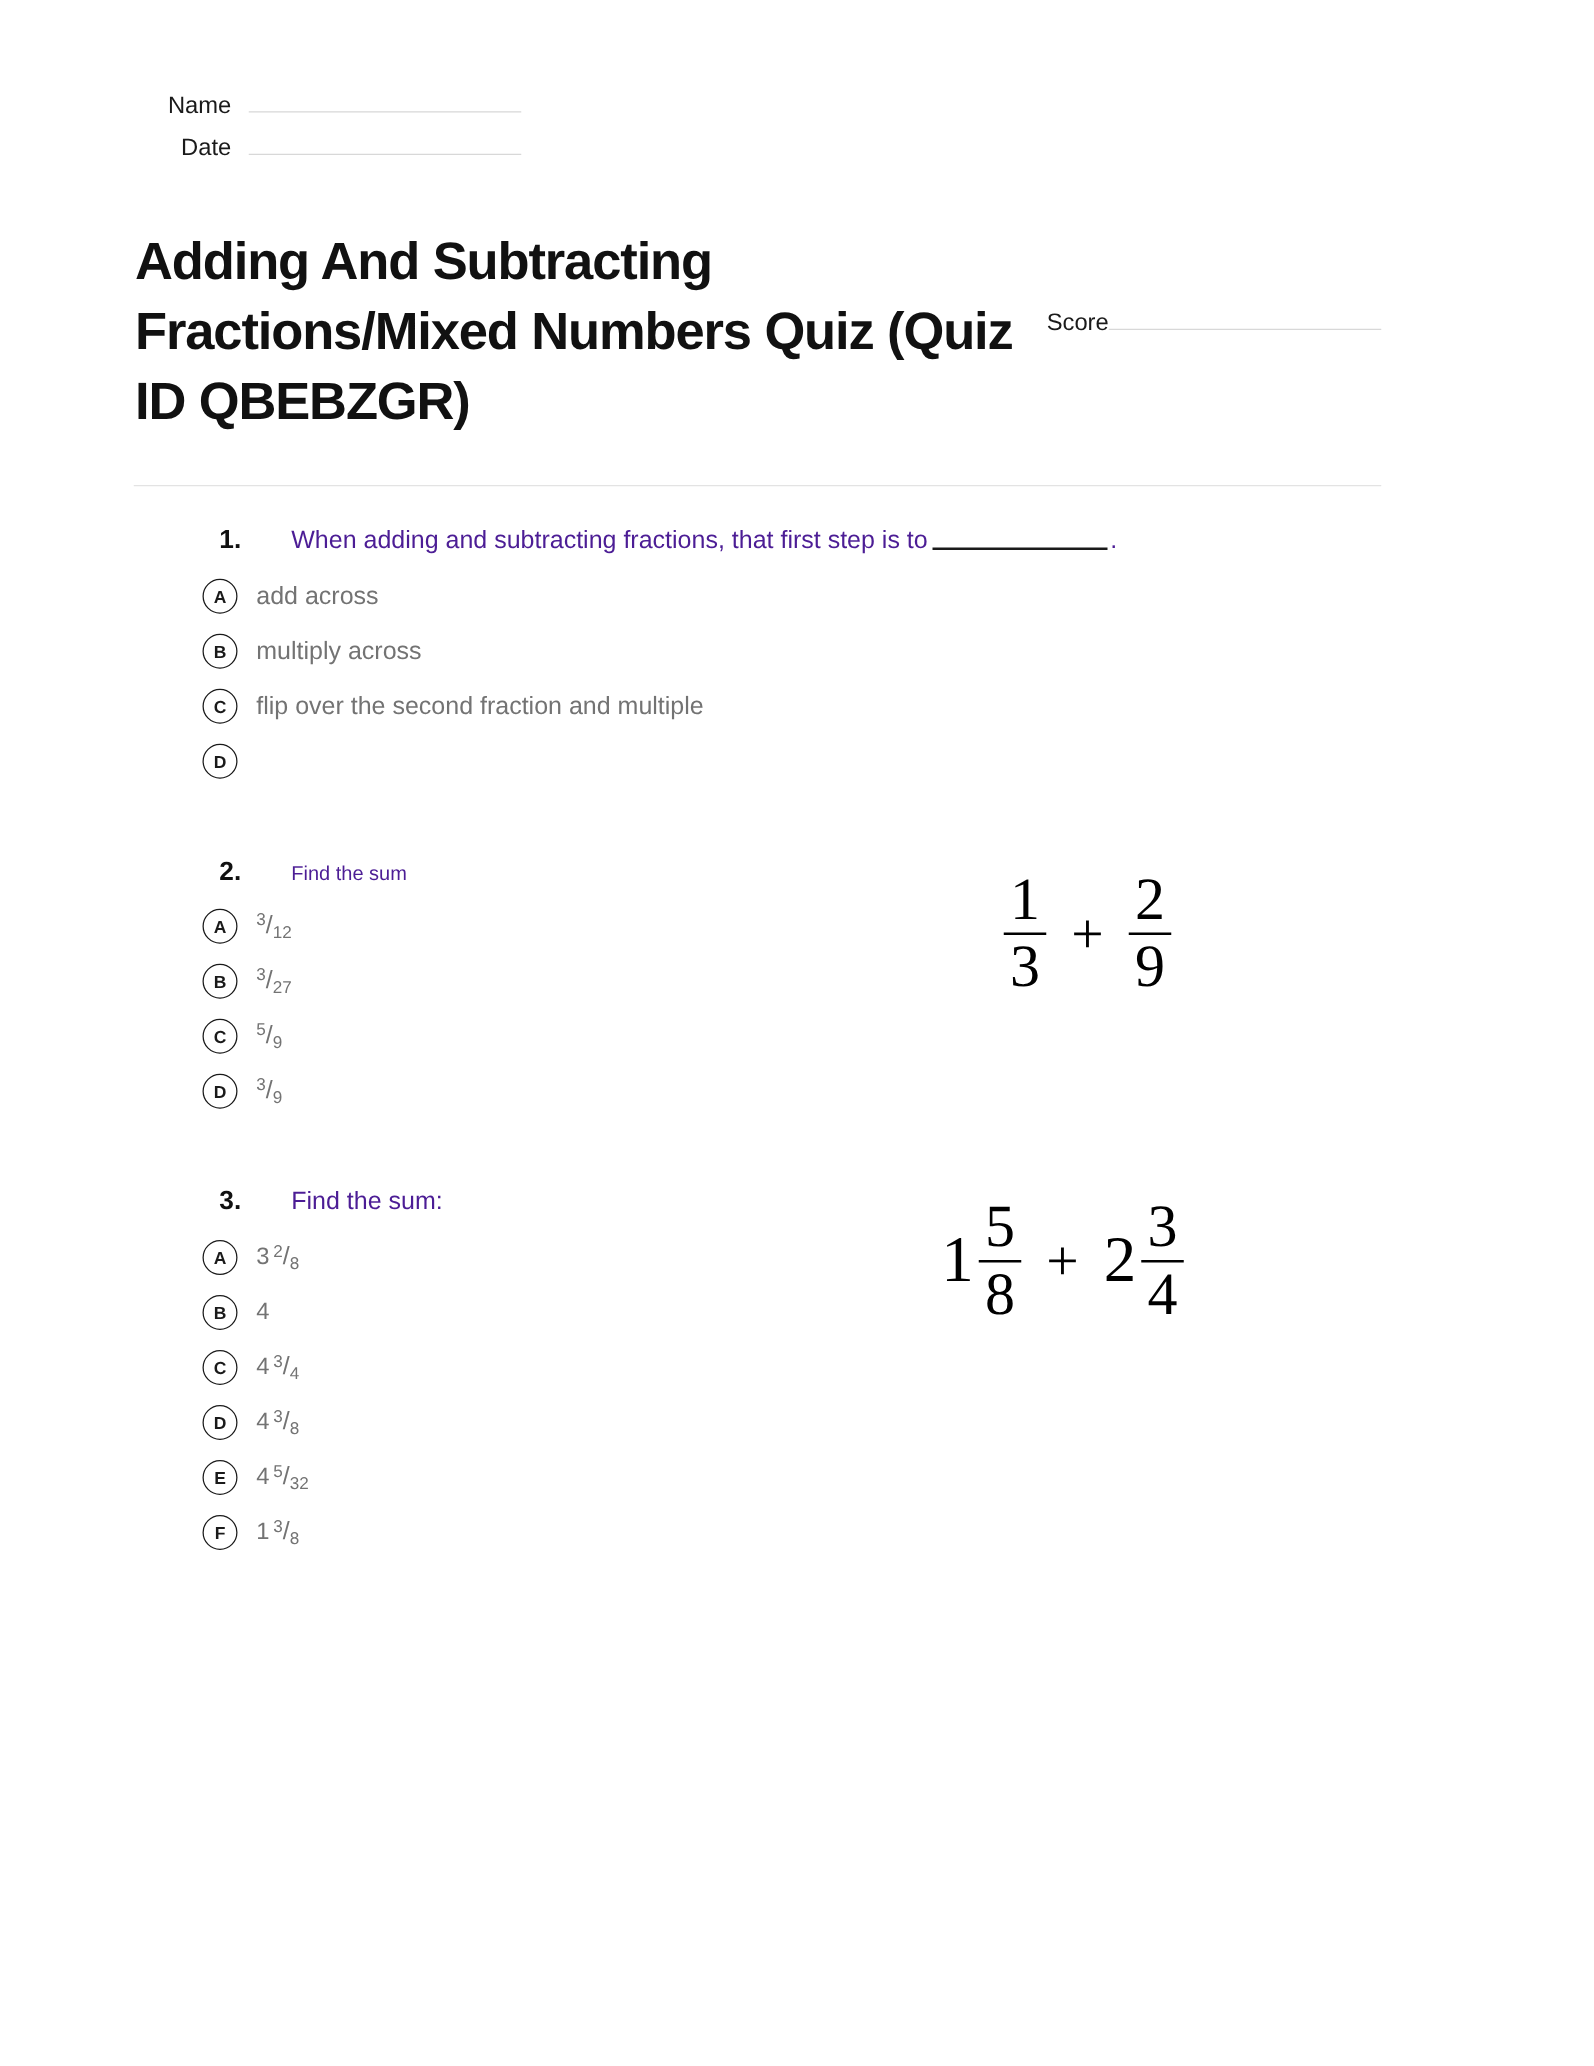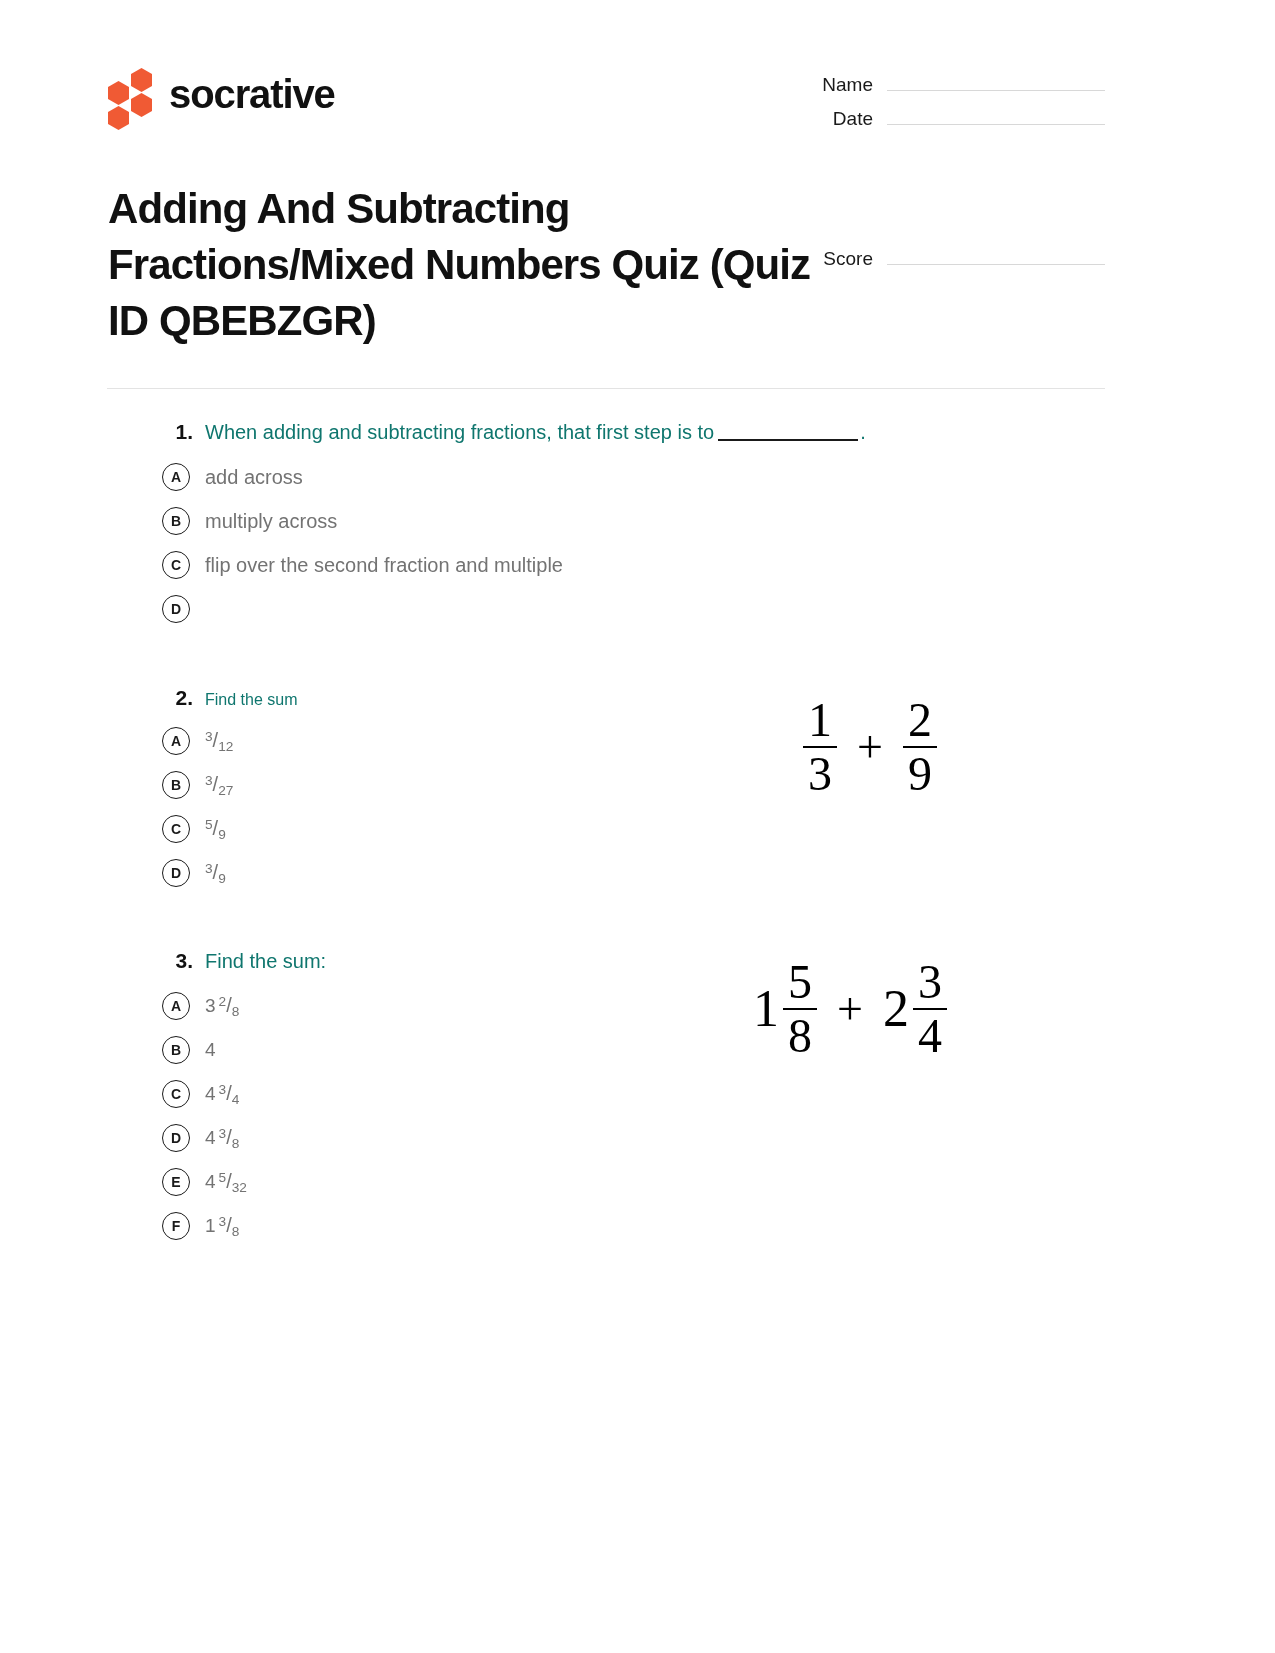--- a/index.html
+++ b/index.html
@@ -97,21 +97,21 @@
     font-weight: 700;
     letter-spacing: -0.9px;
     max-width: 720px;
     margin: 1px;
     color: #111111;
   }
   .score-row {
     display: flex;
     align-items: baseline;
     justify-content: flex-end;
-    gap: 14px;
+    gap: 0;
     margin-top: 68px;
     width: 310px;
   }
 
   .divider {
     margin: 38px 170px 0 107px;
     border-bottom: 1px solid #e3e3e3;
   }
 
   
@@ -132,22 +132,23 @@
   }
   .q-num {
     font-size: 21px;
     font-weight: 700;
     color: #111111;
     min-width: 26px;
     text-align: right;
   }
   .q-text {
     font-size: 20px;
-    color: #0f766e;
+    color: #4c1d95;
     line-height: 1.35;
+    margin-left: 28px;
   }
   .q-text.small {
     font-size: 16px;
   }
   .blank-line {
     display: inline-block;
     width: 140px;
     border-bottom: 2px solid #1a1a1a;
     height: 12px;
     margin: 0 2px -2px 4px;
@@ -242,29 +243,20 @@
 
   #fig-q2 { top: 10px; right: 168px; }
   #fig-q3 { top: 10px; right: 158px; }
 </style>
 </head>
 <body>
 
 <div class="page">
 
   <div class="header">
-    <div class="brand">
-      <div class="logo-mark">
-        <span class="hex tr"></span>
-        <span class="hex ml"></span>
-        <span class="hex mr"></span>
-        <span class="hex bl"></span>
-      </div>
-      <div class="brand-word">socrative</div>
-    </div>
 
     <div class="meta-fields">
       <div class="meta-row">
         <span class="meta-label">Name</span>
         <span class="meta-line"></span>
       </div>
       <div class="meta-row">
         <span class="meta-label">Date</span>
         <span class="meta-line"></span>
       </div>

